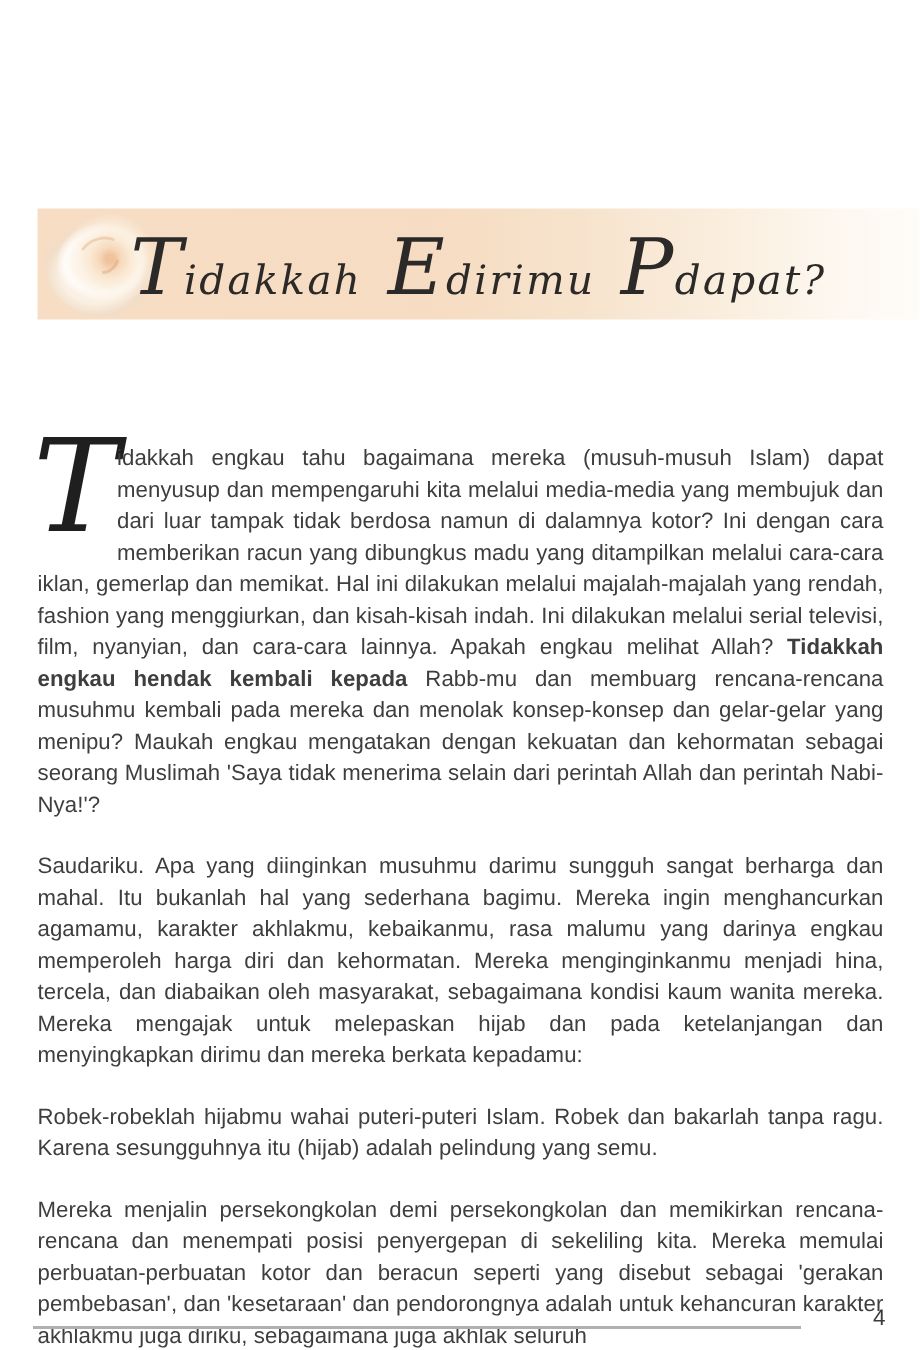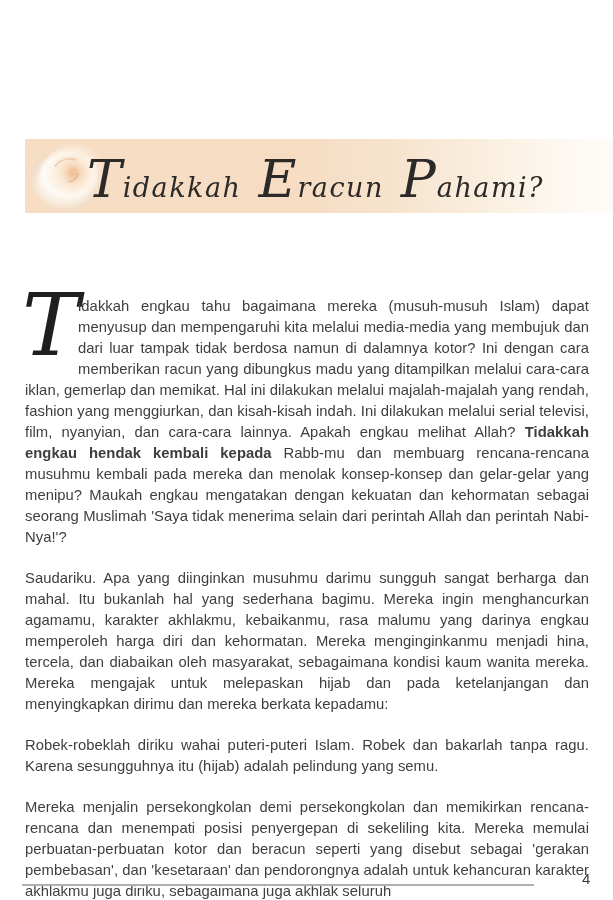--- a/index.html
+++ b/index.html
@@ -87,32 +87,32 @@
 
   <div class="banner">
     <div class="rose"></div>
     <div class="banner-title">
       <span class="script-word">
           <span class="script-cap">T</span>
           <span class="script-rest">idakkah</span>
         </span>
       <span class="script-word">
           <span class="script-cap">E</span>
-          <span class="script-rest">racun</span>
+          <span class="script-rest">dirimu</span>
         </span>
       <span class="script-word">
           <span class="script-cap">P</span>
-          <span class="script-rest">ahami?</span>
+          <span class="script-rest">dapat?</span>
         </span>
     </div>
   </div>
 
   <div class="content">
     <p><span class="dropcap">T</span><span>idakkah engkau tahu bagaimana mereka (musuh-musuh Islam) dapat menyusup dan mempengaruhi kita melalui media-media yang membujuk dan dari luar tampak tidak berdosa namun di dalamnya kotor? Ini dengan cara memberikan racun yang dibungkus madu yang ditampilkan melalui cara-cara iklan, gemerlap dan memikat. Hal ini dilakukan melalui majalah-majalah yang rendah, fashion yang menggiurkan, dan kisah-kisah indah. Ini dilakukan melalui serial televisi, film, nyanyian, dan cara-cara lainnya. Apakah engkau melihat Allah? </span><span class="bold-seg">Tidakkah engkau hendak kembali kepada</span><span> Rabb-mu dan membuarg rencana-rencana musuhmu kembali pada mereka dan menolak konsep-konsep dan gelar-gelar yang menipu? Maukah engkau mengatakan dengan kekuatan dan kehormatan sebagai seorang Muslimah 'Saya tidak menerima selain dari perintah Allah dan perintah Nabi-Nya!'?</span></p>
     <p>Saudariku. Apa yang diinginkan musuhmu darimu sungguh sangat berharga dan mahal. Itu bukanlah hal yang sederhana bagimu. Mereka ingin menghancurkan agamamu, karakter akhlakmu, kebaikanmu, rasa malumu yang darinya engkau memperoleh harga diri dan kehormatan. Mereka menginginkanmu menjadi hina, tercela, dan diabaikan oleh masyarakat, sebagaimana kondisi kaum wanita mereka. Mereka mengajak untuk melepaskan hijab dan pada ketelanjangan dan menyingkapkan dirimu dan mereka berkata kepadamu:</p>
-    <p>Robek-robeklah diriku wahai puteri-puteri Islam. Robek dan bakarlah tanpa ragu. Karena sesungguhnya itu (hijab) adalah pelindung yang semu.</p>
+    <p>Robek-robeklah hijabmu wahai puteri-puteri Islam. Robek dan bakarlah tanpa ragu. Karena sesungguhnya itu (hijab) adalah pelindung yang semu.</p>
     <p>Mereka menjalin persekongkolan demi persekongkolan dan memikirkan rencana-rencana dan menempati posisi penyergepan di sekeliling kita. Mereka memulai perbuatan-perbuatan kotor dan beracun seperti yang disebut sebagai 'gerakan pembebasan', dan 'kesetaraan' dan pendorongnya adalah untuk kehancuran karakter akhlakmu juga diriku, sebagaimana juga akhlak seluruh</p>
   </div>
 
   <div class="footer-rule"></div>
   <div class="page-number">4</div>
 
 </div>
 
 </body></html>

